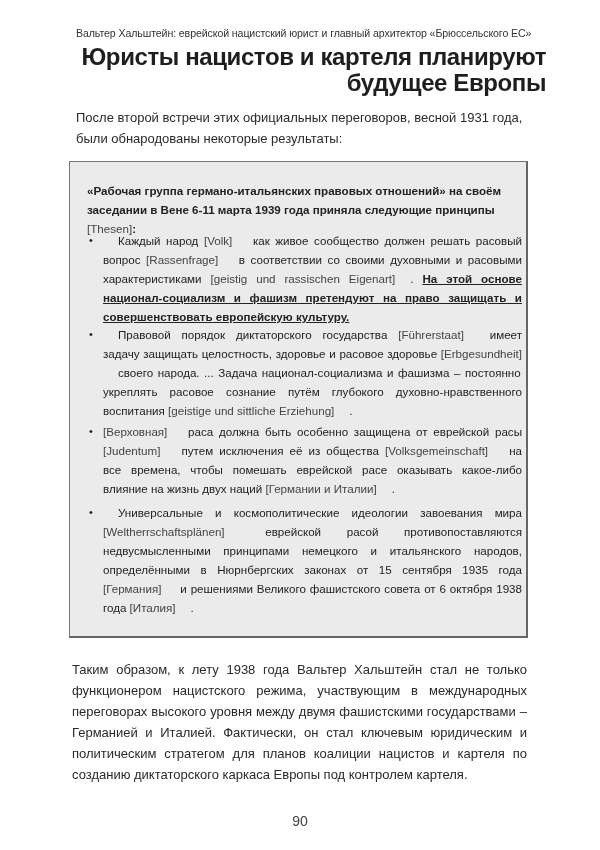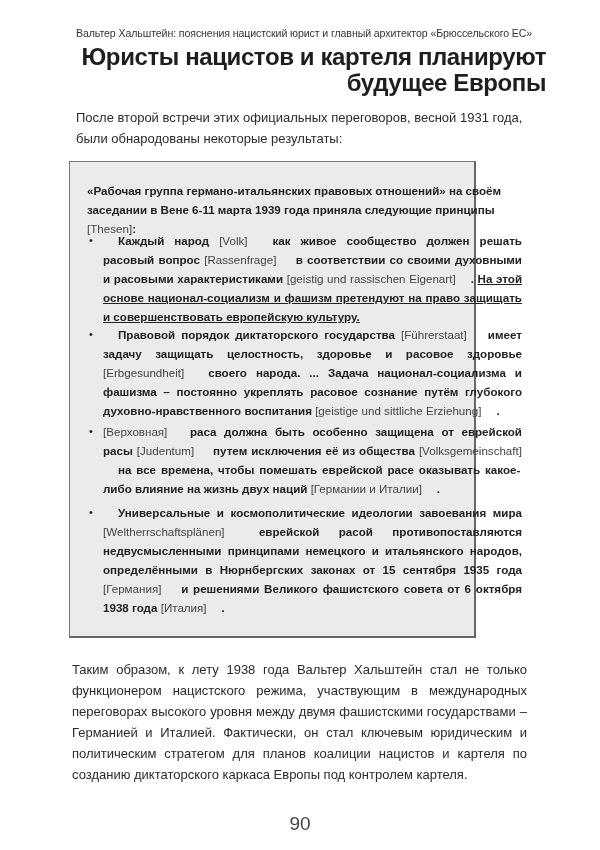--- a/index.html
+++ b/index.html
@@ -5,42 +5,42 @@
   html, body { margin: 0; padding: 0; background: #ffffff; }
   body { width: 600px; height: 850px; position: relative; overflow: hidden;
          font-family: "Liberation Sans", "DejaVu Sans", sans-serif; color: #222; }
   .running-head { position: absolute; left: 76px; top: 27px; width: 460px;
          font-size: 10.6px; color: #333; letter-spacing: -0.1px; white-space: nowrap; }
   .title { position: absolute; left: 76px; top: 44px; width: 470px;
          font-size: 24px; font-weight: bold; line-height: 26px; color: #1e1e1e;
          letter-spacing: -0.4px; margin: 0; text-align: right; }
   .intro { position: absolute; left: 76px; top: 107px; width: 460px;
          font-size: 13px; line-height: 21px; color: #2a2a2a; margin: 0; }
-  .quote-box { position: absolute; left: 69px; top: 161px; width: 407px; height: 477px;
+  .quote-box { position: absolute; left: 69px; top: 161px; width: 459px; height: 477px;
          background: #ebebeb; border: 1px solid #777; border-right: 2px solid #666;
          border-bottom: 2px solid #666; box-sizing: border-box; }
   .quote-lead { position: absolute; left: 17px; top: 19px; width: 440px;
          font-size: 11.6px; font-weight: bold; line-height: 19px; color: #222; margin: 0; }
   .bullet { position: absolute; left: 19px; width: 433px; font-size: 11.6px; line-height: 19px;
          color: #222; }
   .bullet .dot { position: absolute; left: 0; top: 0; font-size: 11px; }
   .bullet .text { display: block; margin-left: 14px; text-align: justify; }
-  .b { font-weight: bold; padding-left: 15px; }
+  .b { font-weight: normal; padding-left: 15px; }
   .n { font-weight: normal; color: #444; }
   .u { text-decoration: underline; font-weight: bold; }
   .footnote { position: absolute; left: 30px; top: 436px; font-size: 9.6px; color: #333; }
   .conclusion { position: absolute; left: 68px; top: 655px; width: 455px;
          font-size: 13px; line-height: 21px; color: #2a2a2a; text-align: justify; margin: 4px; }
   .page-number { position: absolute; left: 0; width: 600px; top: 813px; text-align: center;
-         font-size: 19px; color: #444; }
+         font-size: 14px; color: #444; }
 </style>
 </head>
 <body>
 
-<div class="running-head">Вальтер Хальштейн: пояснения нацистский юрист и главный архитектор «Брюссельского ЕС»</div>
+<div class="running-head">Вальтер Хальштейн: еврейской нацистский юрист и главный архитектор «Брюссельского ЕС»</div>
 
 <h1 class="title">Юристы нацистов и картеля планируют будущее Европы</h1>
 
 <p class="intro">После второй встречи этих официальных переговоров, весной 1931 года, были обнародованы некоторые результаты:</p>
 
 <div class="quote-box">
   <p class="quote-lead"><span>«Рабочая группа германо-итальянских правовых отношений» на своём заседании в Вене 6-11 марта 1939 года приняла следующие принципы </span><span class="n">[Thesen]</span><span>:</span></p>
 
   <div class="bullet" style="top:69px;">
     <span class="dot">•</span>

